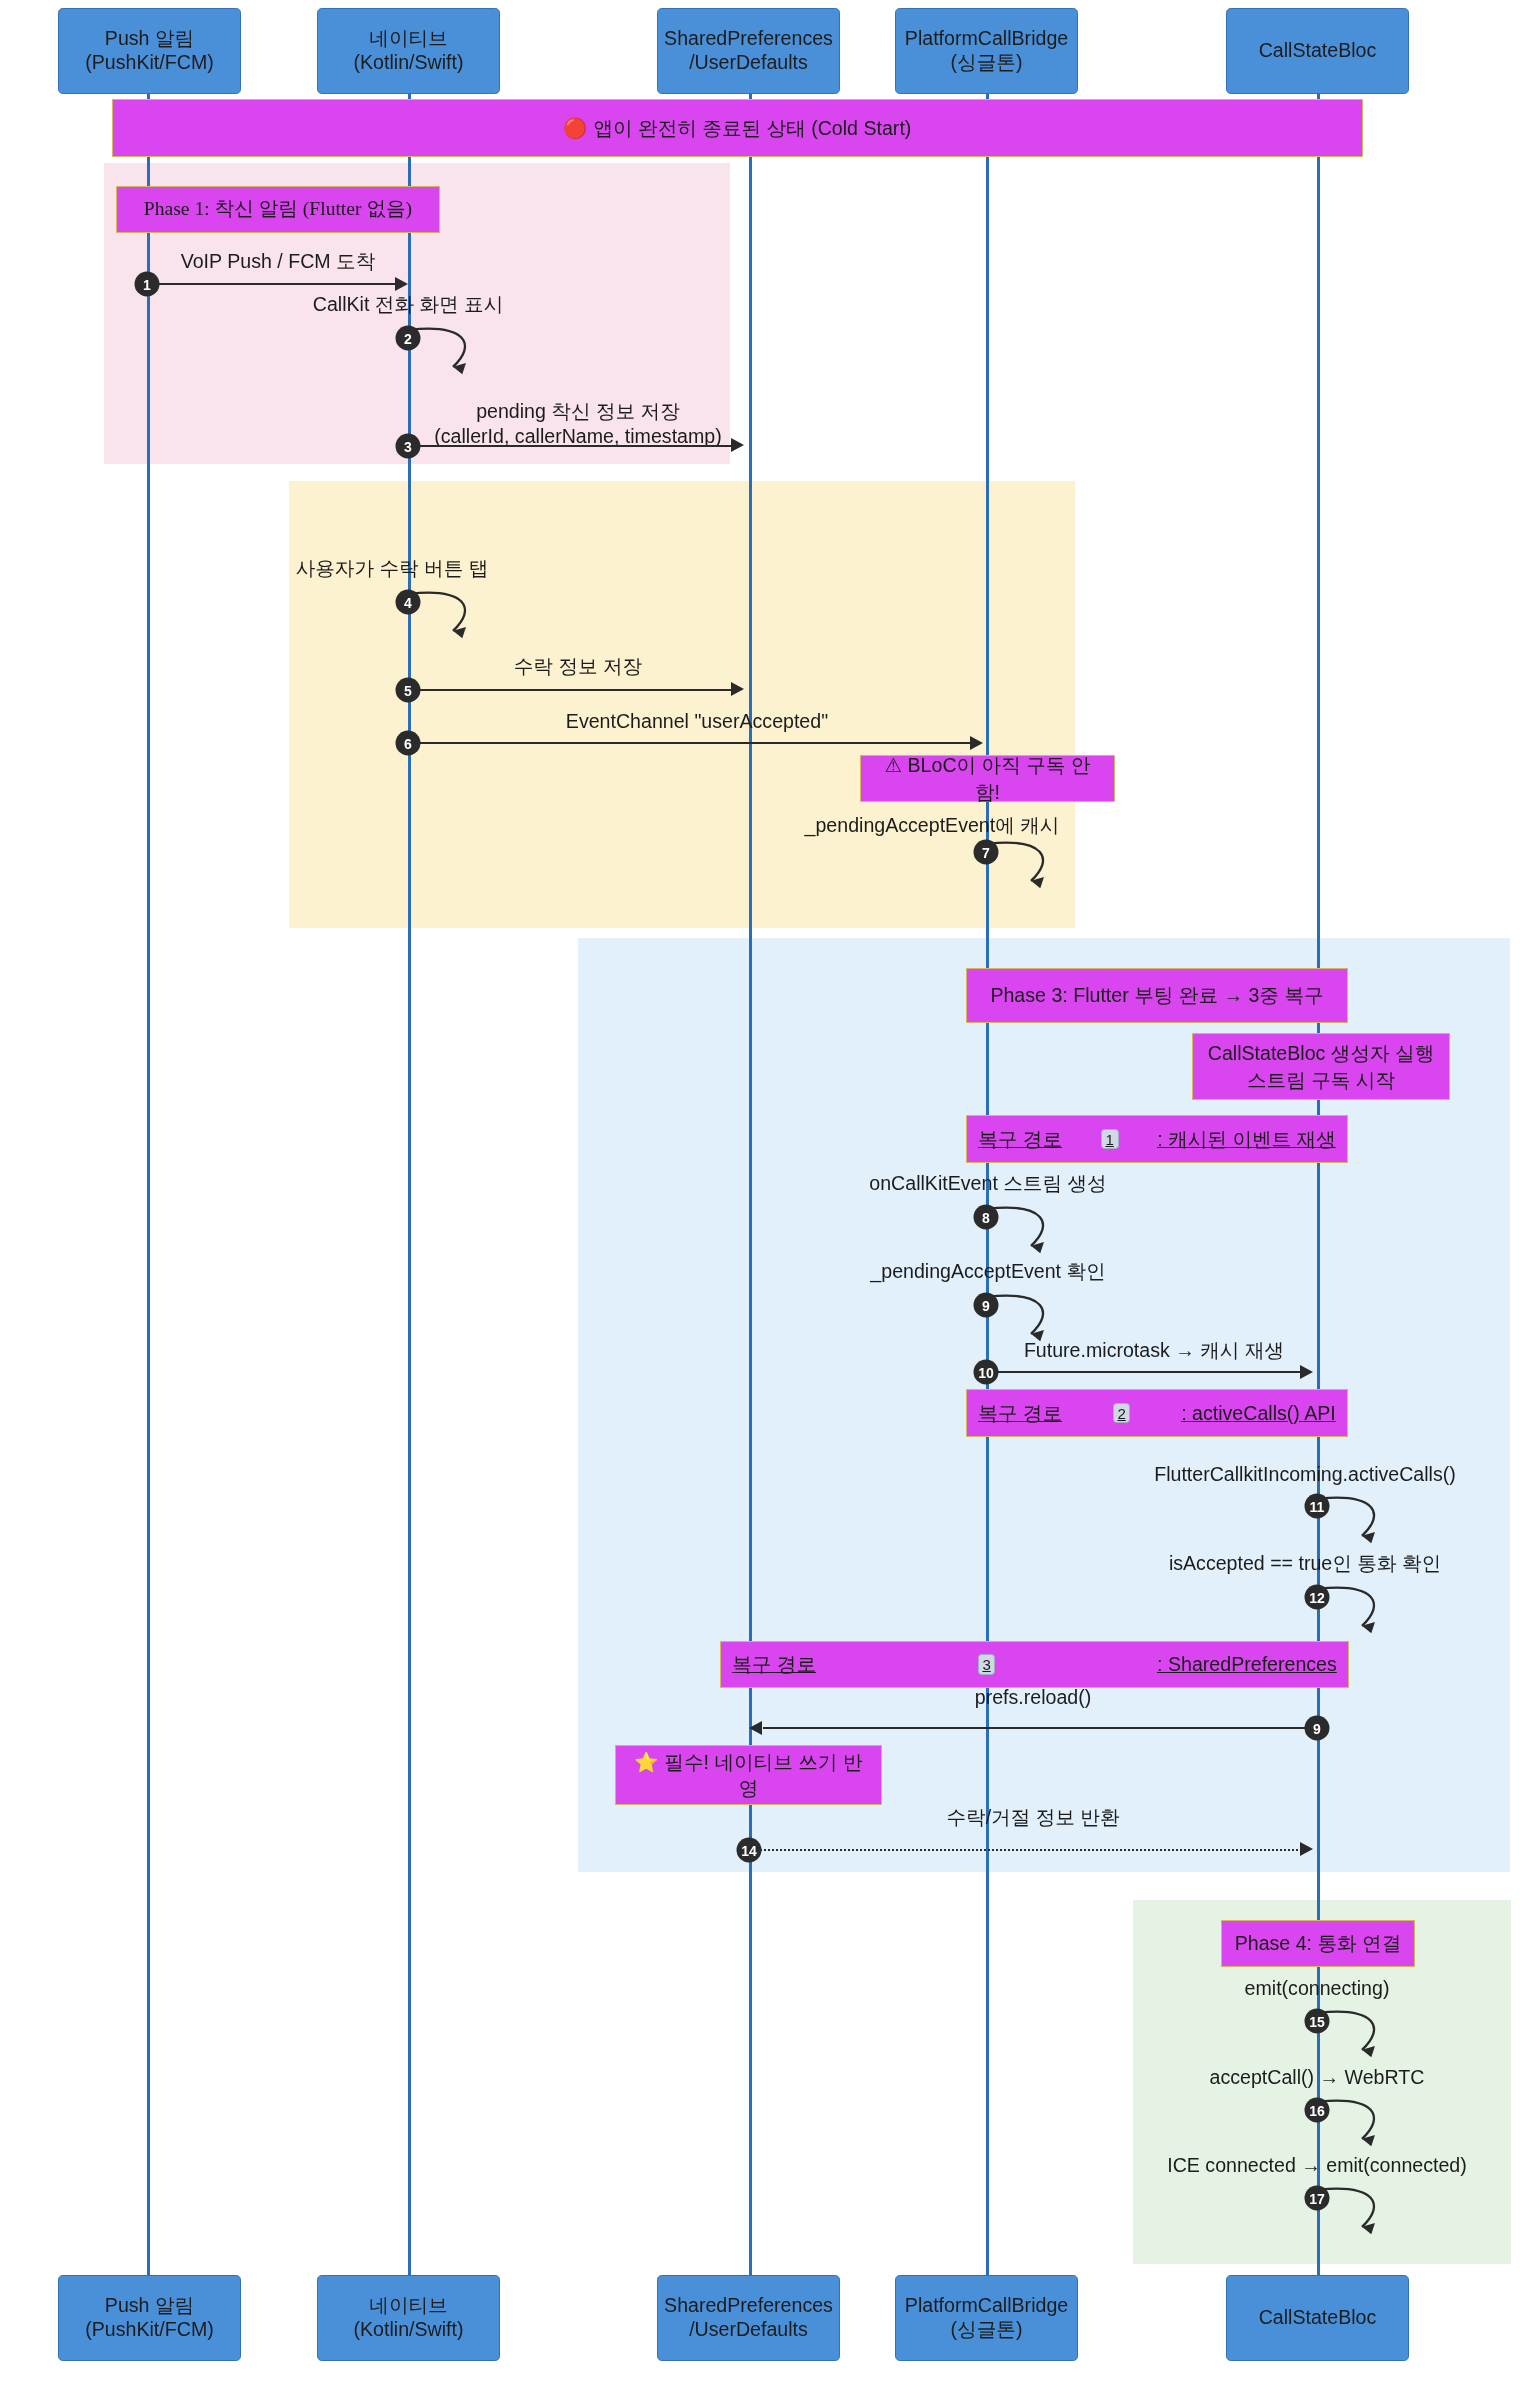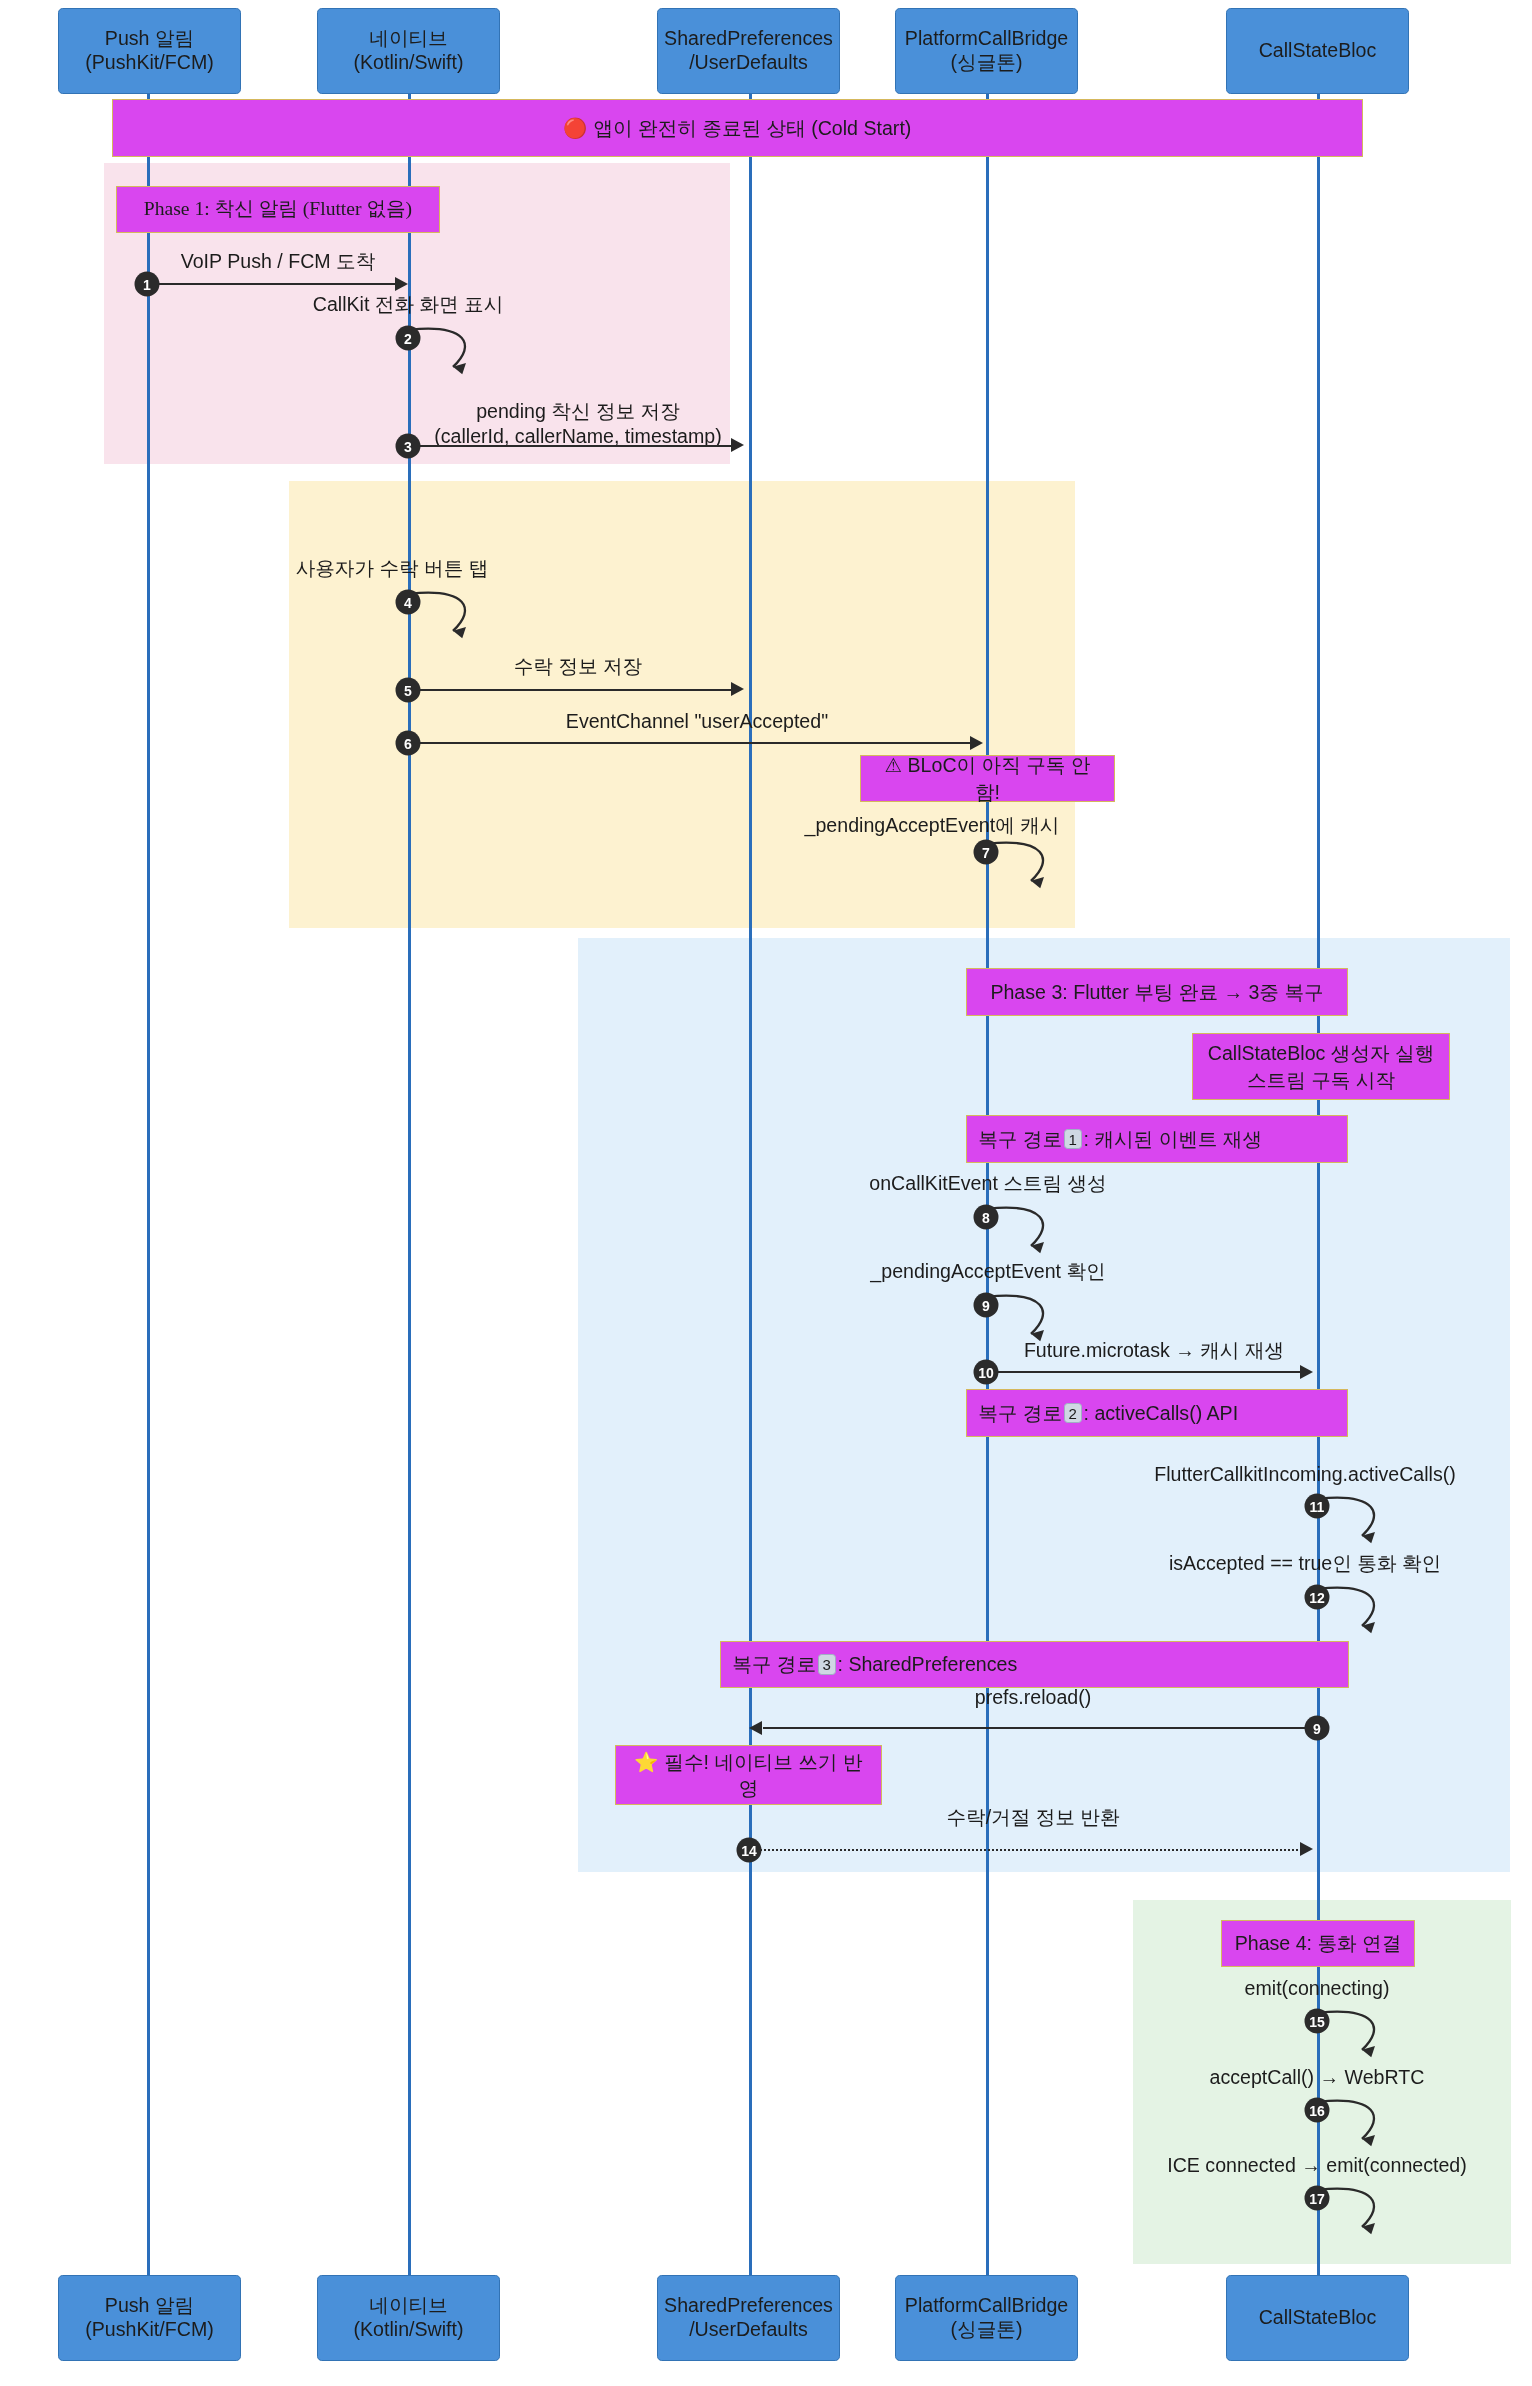--- a/index.html
+++ b/index.html
@@ -57,21 +57,21 @@
     font-size:19.6px;
     line-height:1.35;
     display:flex;
     align-items:center;
     justify-content:center;
     text-align:center;
     box-sizing:border-box;
     padding:5.6px 11.2px;
     white-space:pre-line;
   }
-  .note.wide{justify-content:flex-start;}
+  .note.wide{justify-content:space-between;text-decoration:underline;}
 
   
   .msglabel{
     position:absolute;
     font-size:19.6px;
     color:#1c1c1c;
     text-align:center;
     line-height:1.3;
     white-space:pre-line;
     transform:translateX(-50%);
@@ -206,21 +206,21 @@
 
   <div class="note" style="left:860px;top:755px;width:255px;height:47px;">⚠ BLoC이 아직 구독 안 함!</div>
 
   <div class="msglabel" style="left:932px;top:813px;width:392px;">_pendingAcceptEvent에 캐시</div>
   <svg class="selfloop" style="left:986px;top:838px;width:75px;height:54px;" viewBox="0 0 80 58">
     <path d="M2,6 C62,0 74,22 48,46" fill="none" stroke="#2a2a2a" stroke-width="2.5"></path>
     <polygon points="48,46 62,42 58,54" fill="#2a2a2a"></polygon>
   </svg>
   <div class="seqnum" style="left:986px;top:852px;">7</div>
 
-  <div class="note" style="left:966px;top:968px;width:382px;height:48px;text-align:center;">Phase 3: Flutter 부팅 완료 → 3중 복구</div>
+  <div class="note" style="left:966px;top:968px;width:382px;height:55px;text-align:center;">Phase 3: Flutter 부팅 완료 → 3중 복구</div>
 
   <div class="note" style="left:1192px;top:1033px;width:258px;height:67px;">CallStateBloc 생성자 실행
 스트림 구독 시작</div>
 
   <div class="note wide" style="left:966px;top:1115px;width:382px;height:48px;">
     <span>복구 경로 </span><span class="keycap">1</span><span> : 캐시된 이벤트 재생</span>
   </div>
 
   <div class="msglabel" style="left:988px;top:1171px;width:392px;">onCallKitEvent 스트림 생성</div>
   <svg class="selfloop" style="left:986px;top:1203px;width:75px;height:54px;" viewBox="0 0 80 58">

